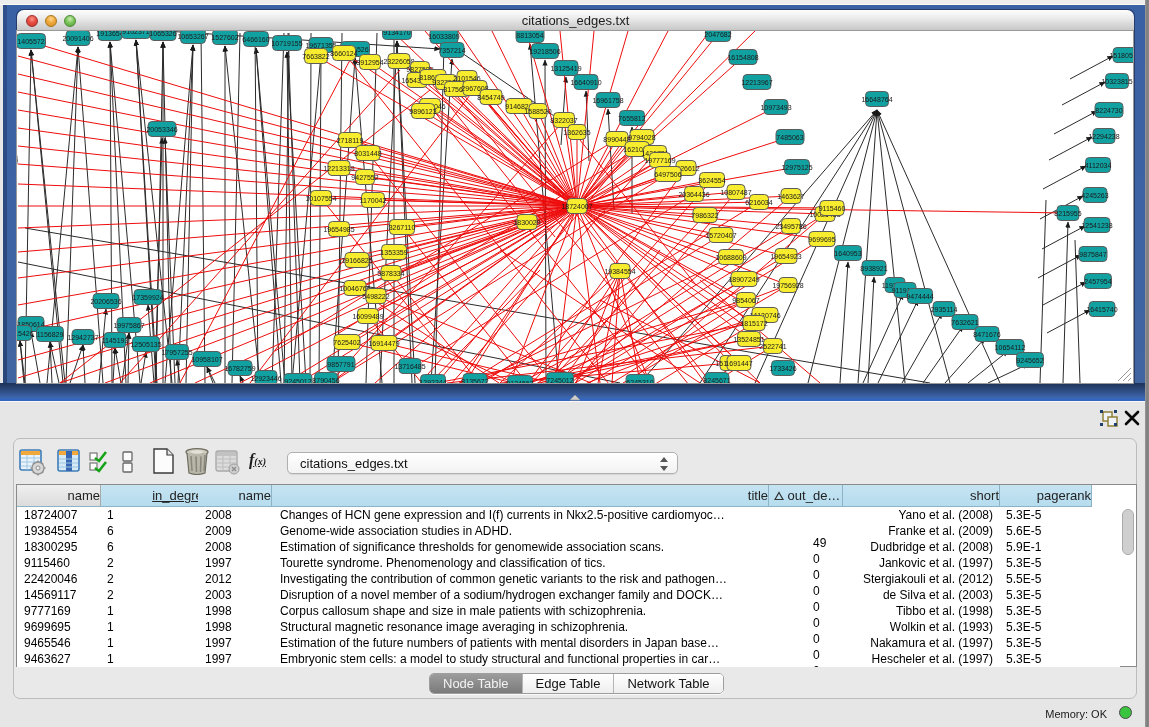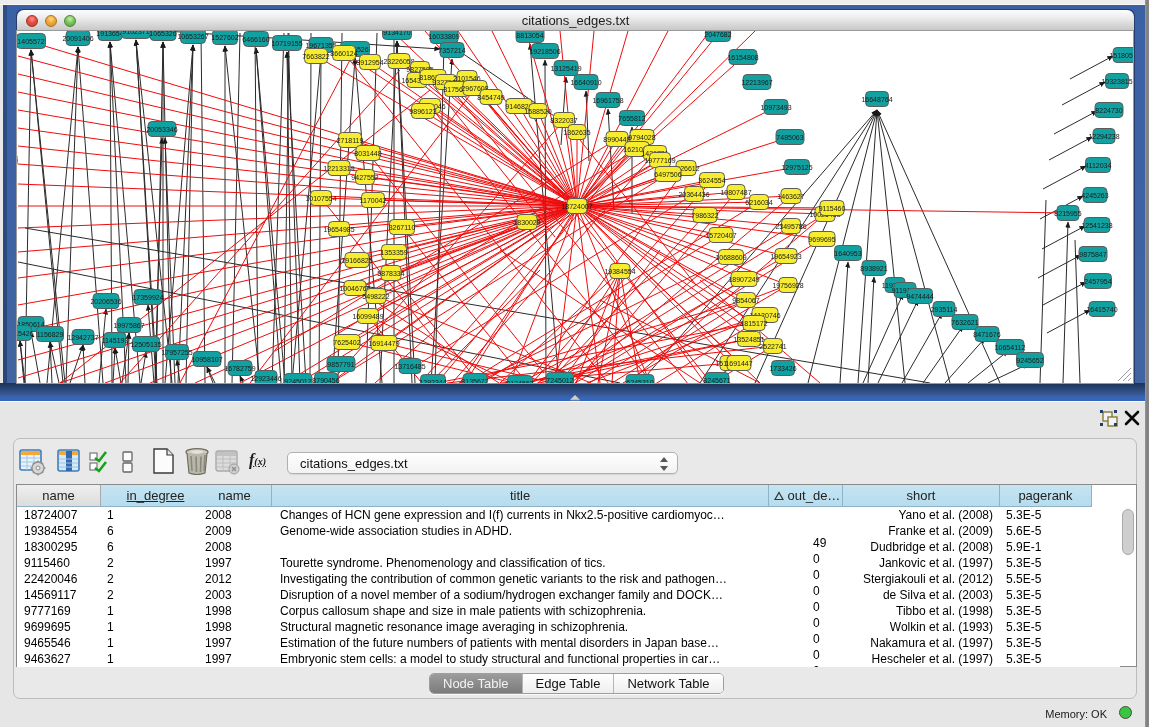--- a/index.html
+++ b/index.html
@@ -25,21 +25,21 @@
 
 
 #tphead { position:absolute; left:0; top:402px; width:1145px; height:33px; background:linear-gradient(180deg,#f1f1f1,#e3e3e3); border-bottom:1px solid #bdbdbd;margin-top:40px; }
 #tphead .t { position:absolute; left:8px; top:9px; font-size:13px; color:#1a1a1a; }
 #panelbg { position:absolute; left:0; top:436px; width:1145px; height:291px; background:#e6e6e6; }
 #panel { position:absolute; left:13px; top:438px; width:1124px; height:261px; background:#e9e9e9; border:1px solid #bcbcbc; border-radius:7px; }
 #combo { position:absolute; left:287px; top:452px; width:391px; height:22px; background:linear-gradient(180deg,#ffffff,#f2f2f2); border:1px solid #b0b0b0; border-radius:5px; box-shadow:0 1px 1px rgba(0,0,0,.08); }
 #combo .ct { position:absolute; left:12px; top:3px; font-size:13px; color:#111; }
 
 #tbl { position:absolute; left:16px; top:484px; width:1121px; height:183px; background:#ffffff; border:1px solid #8a8a8a; }
-.hcell { position:absolute; top:485px; height:22px; background:linear-gradient(180deg,#c6e4f2,#b5dcee); border-right:1px solid #8fb3c6; border-bottom:1px solid #8fb3c6; font-size:13px; color:#222; text-align:center; line-height:22px; }
+.hcell { position:absolute; top:485px; height:22px; background:linear-gradient(180deg,#c6e4f2,#b5dcee); border-right:1px solid #8fb3c6; border-bottom:1px solid #8fb3c6; font-size:13px; color:#222; text-align:right; line-height:22px; }
 #h1 { left:17px; width:84px; background:linear-gradient(180deg,#efefef,#dcdcdc); border-right:1px solid #a9a9a9; }
 #h2 { left:101px; width:110px;text-decoration:underline; }
 #h3 { left:198px; width:74px; }
 #h4 { left:272px; width:497px; }
 #h5 { left:769px; width:74px; text-align:left; padding-left:5px; white-space:nowrap; overflow:hidden; }
 #h6 { left:843px; width:157px; }
 #h7 { left:1000px; width:92px; border-right:1px solid #8fb3c6; }
 #rows { position:absolute; left:17px; top:507px; width:1103px; height:160px; background:#fff; overflow:hidden; }
 .trow { position:relative; height:16px; font-size:12px; color:#000; white-space:nowrap; }
 .trow span { position:absolute; top:1px; }
@@ -1040,20 +1040,21 @@
         <span class="c3">2009</span>
         <span class="c4">Genome-wide association studies in ADHD.</span>
         <span class="c5">0</span>
         <span class="c6">Franke et al. (2009)</span>
         <span class="c7">5.6E-5</span>
       </div>
 <div class="trow">
         <span class="c1">18300295</span>
         <span class="c2">6</span>
         <span class="c3">2008</span>
+        <span class="c4">Estimation of significance thresholds for genomewide association scans.</span>
         <span class="c5">0</span>
         <span class="c6">Dudbridge et al. (2008)</span>
         <span class="c7">5.9E-1</span>
       </div>
 <div class="trow">
         <span class="c1">9115460</span>
         <span class="c2">2</span>
         <span class="c3">1997</span>
         <span class="c4">Tourette syndrome. Phenomenology and classification of tics.</span>
         <span class="c5">0</span>

